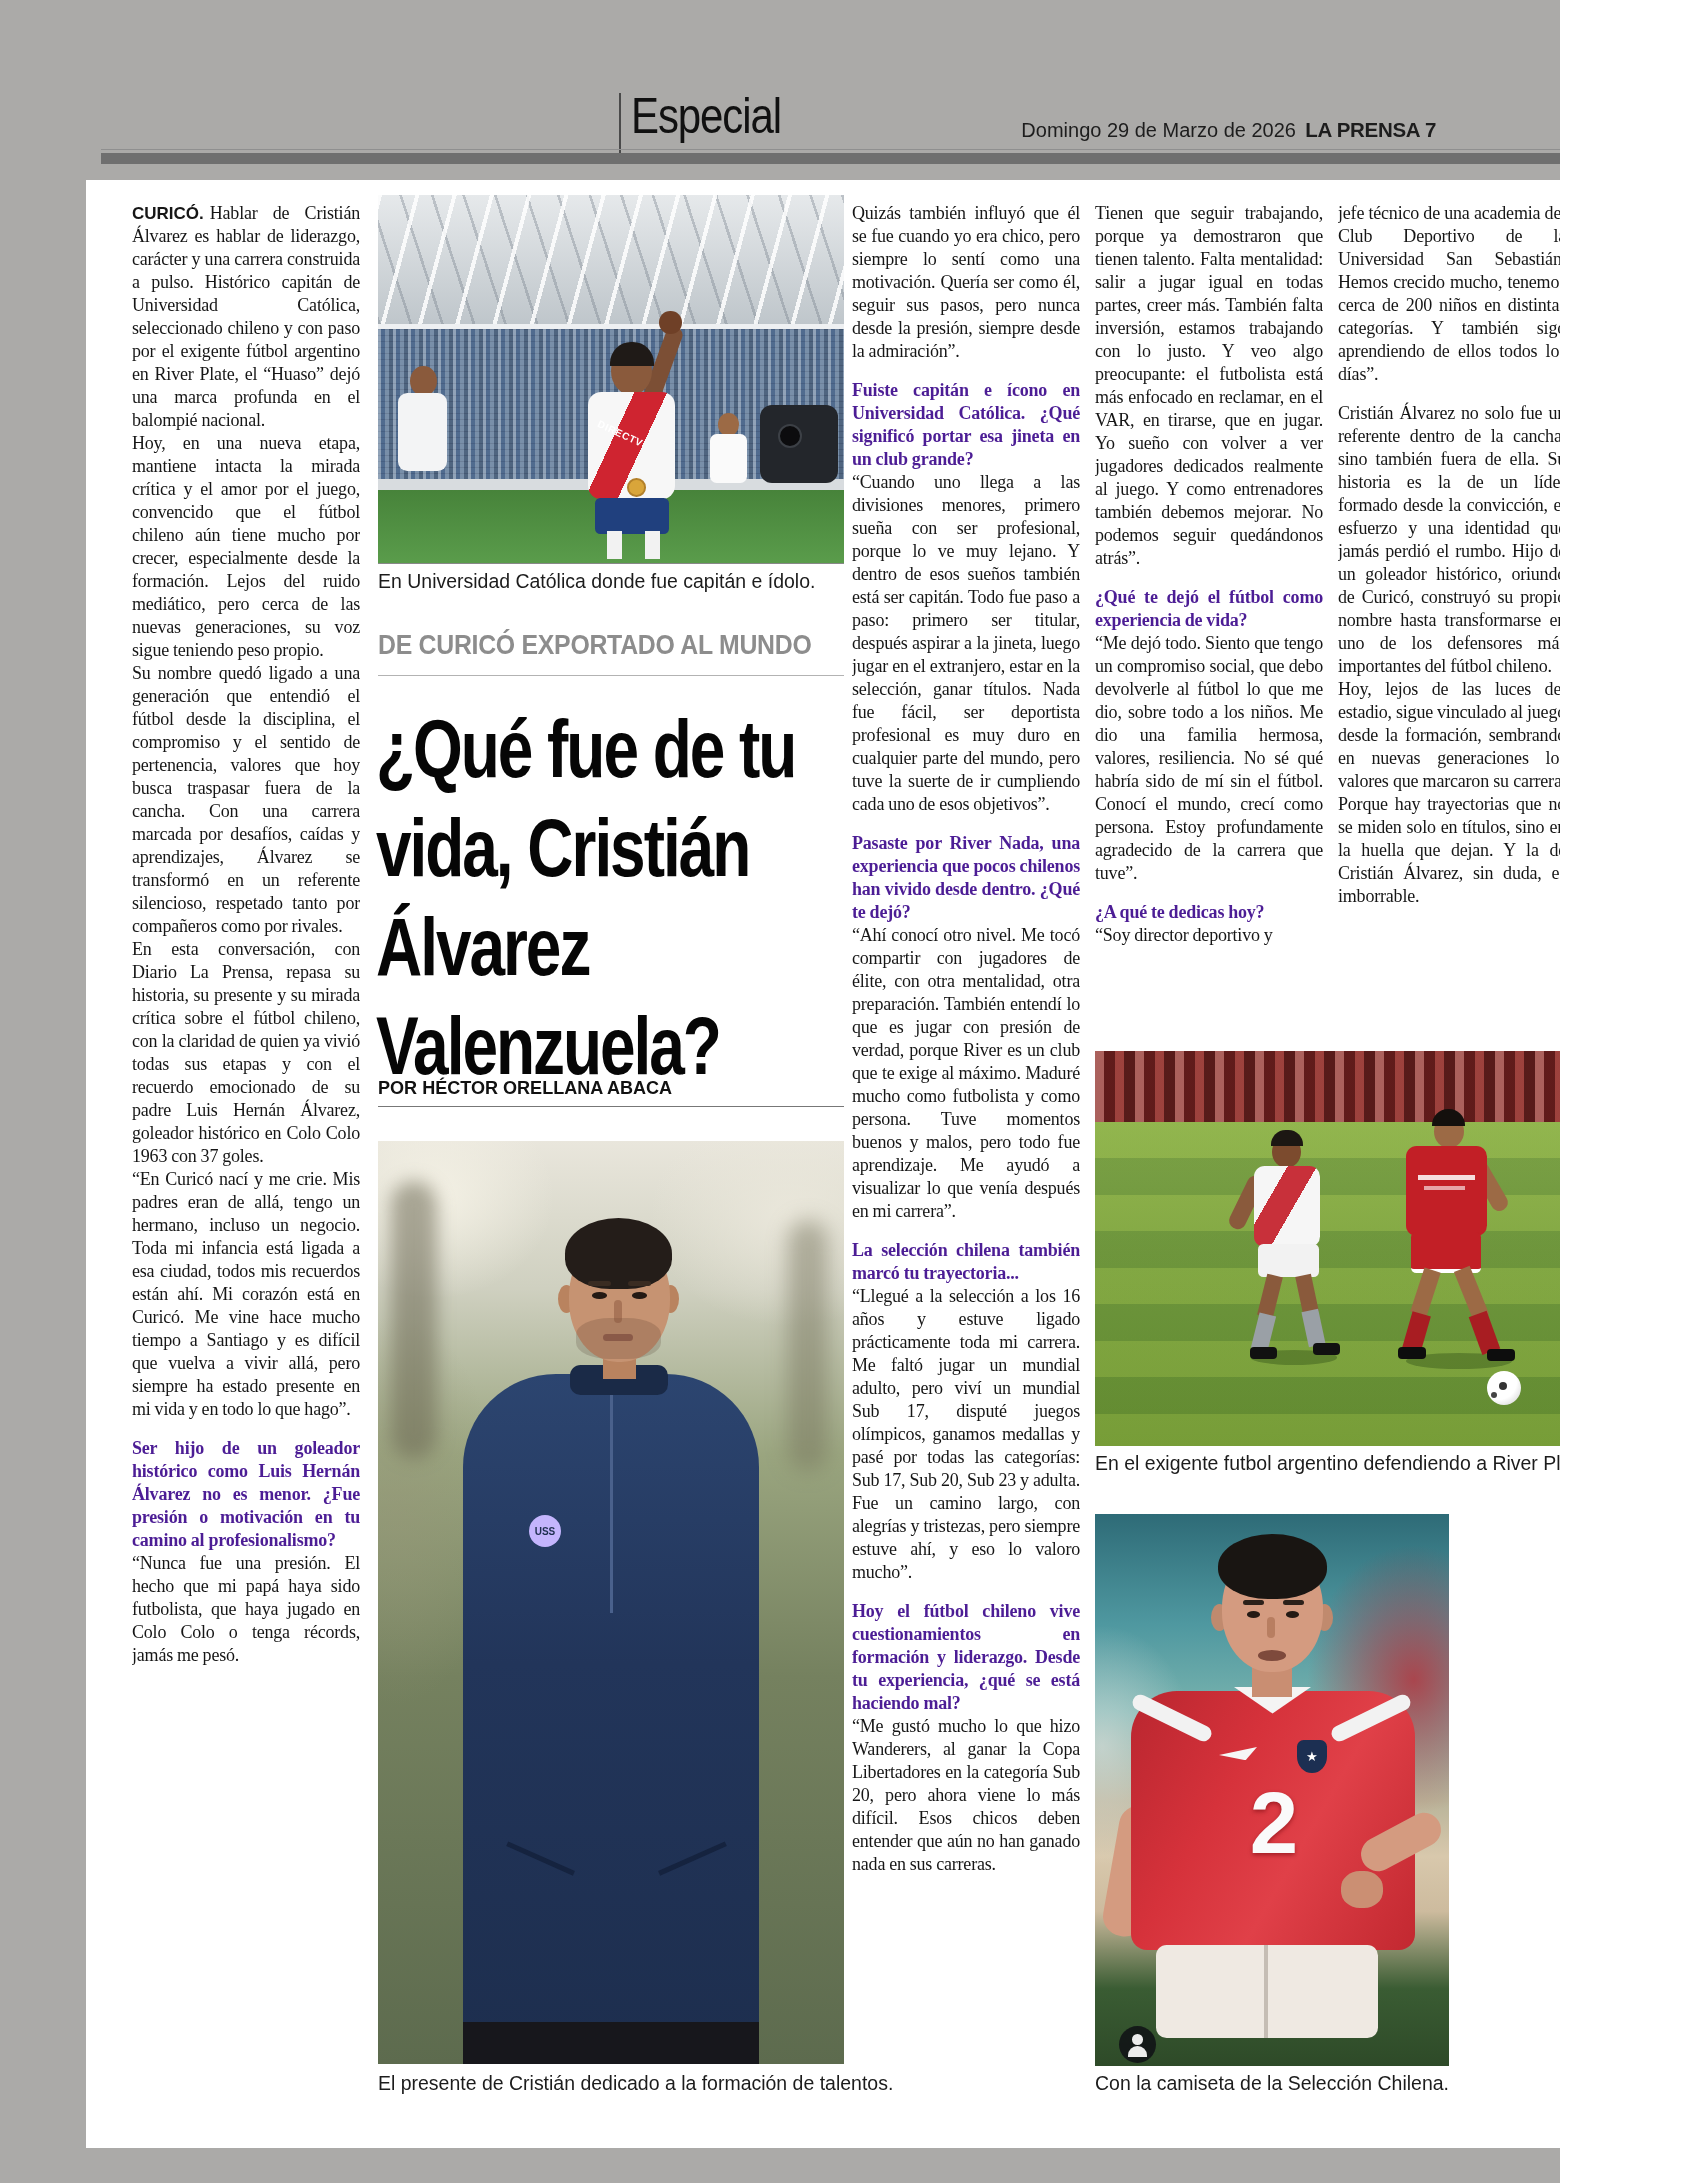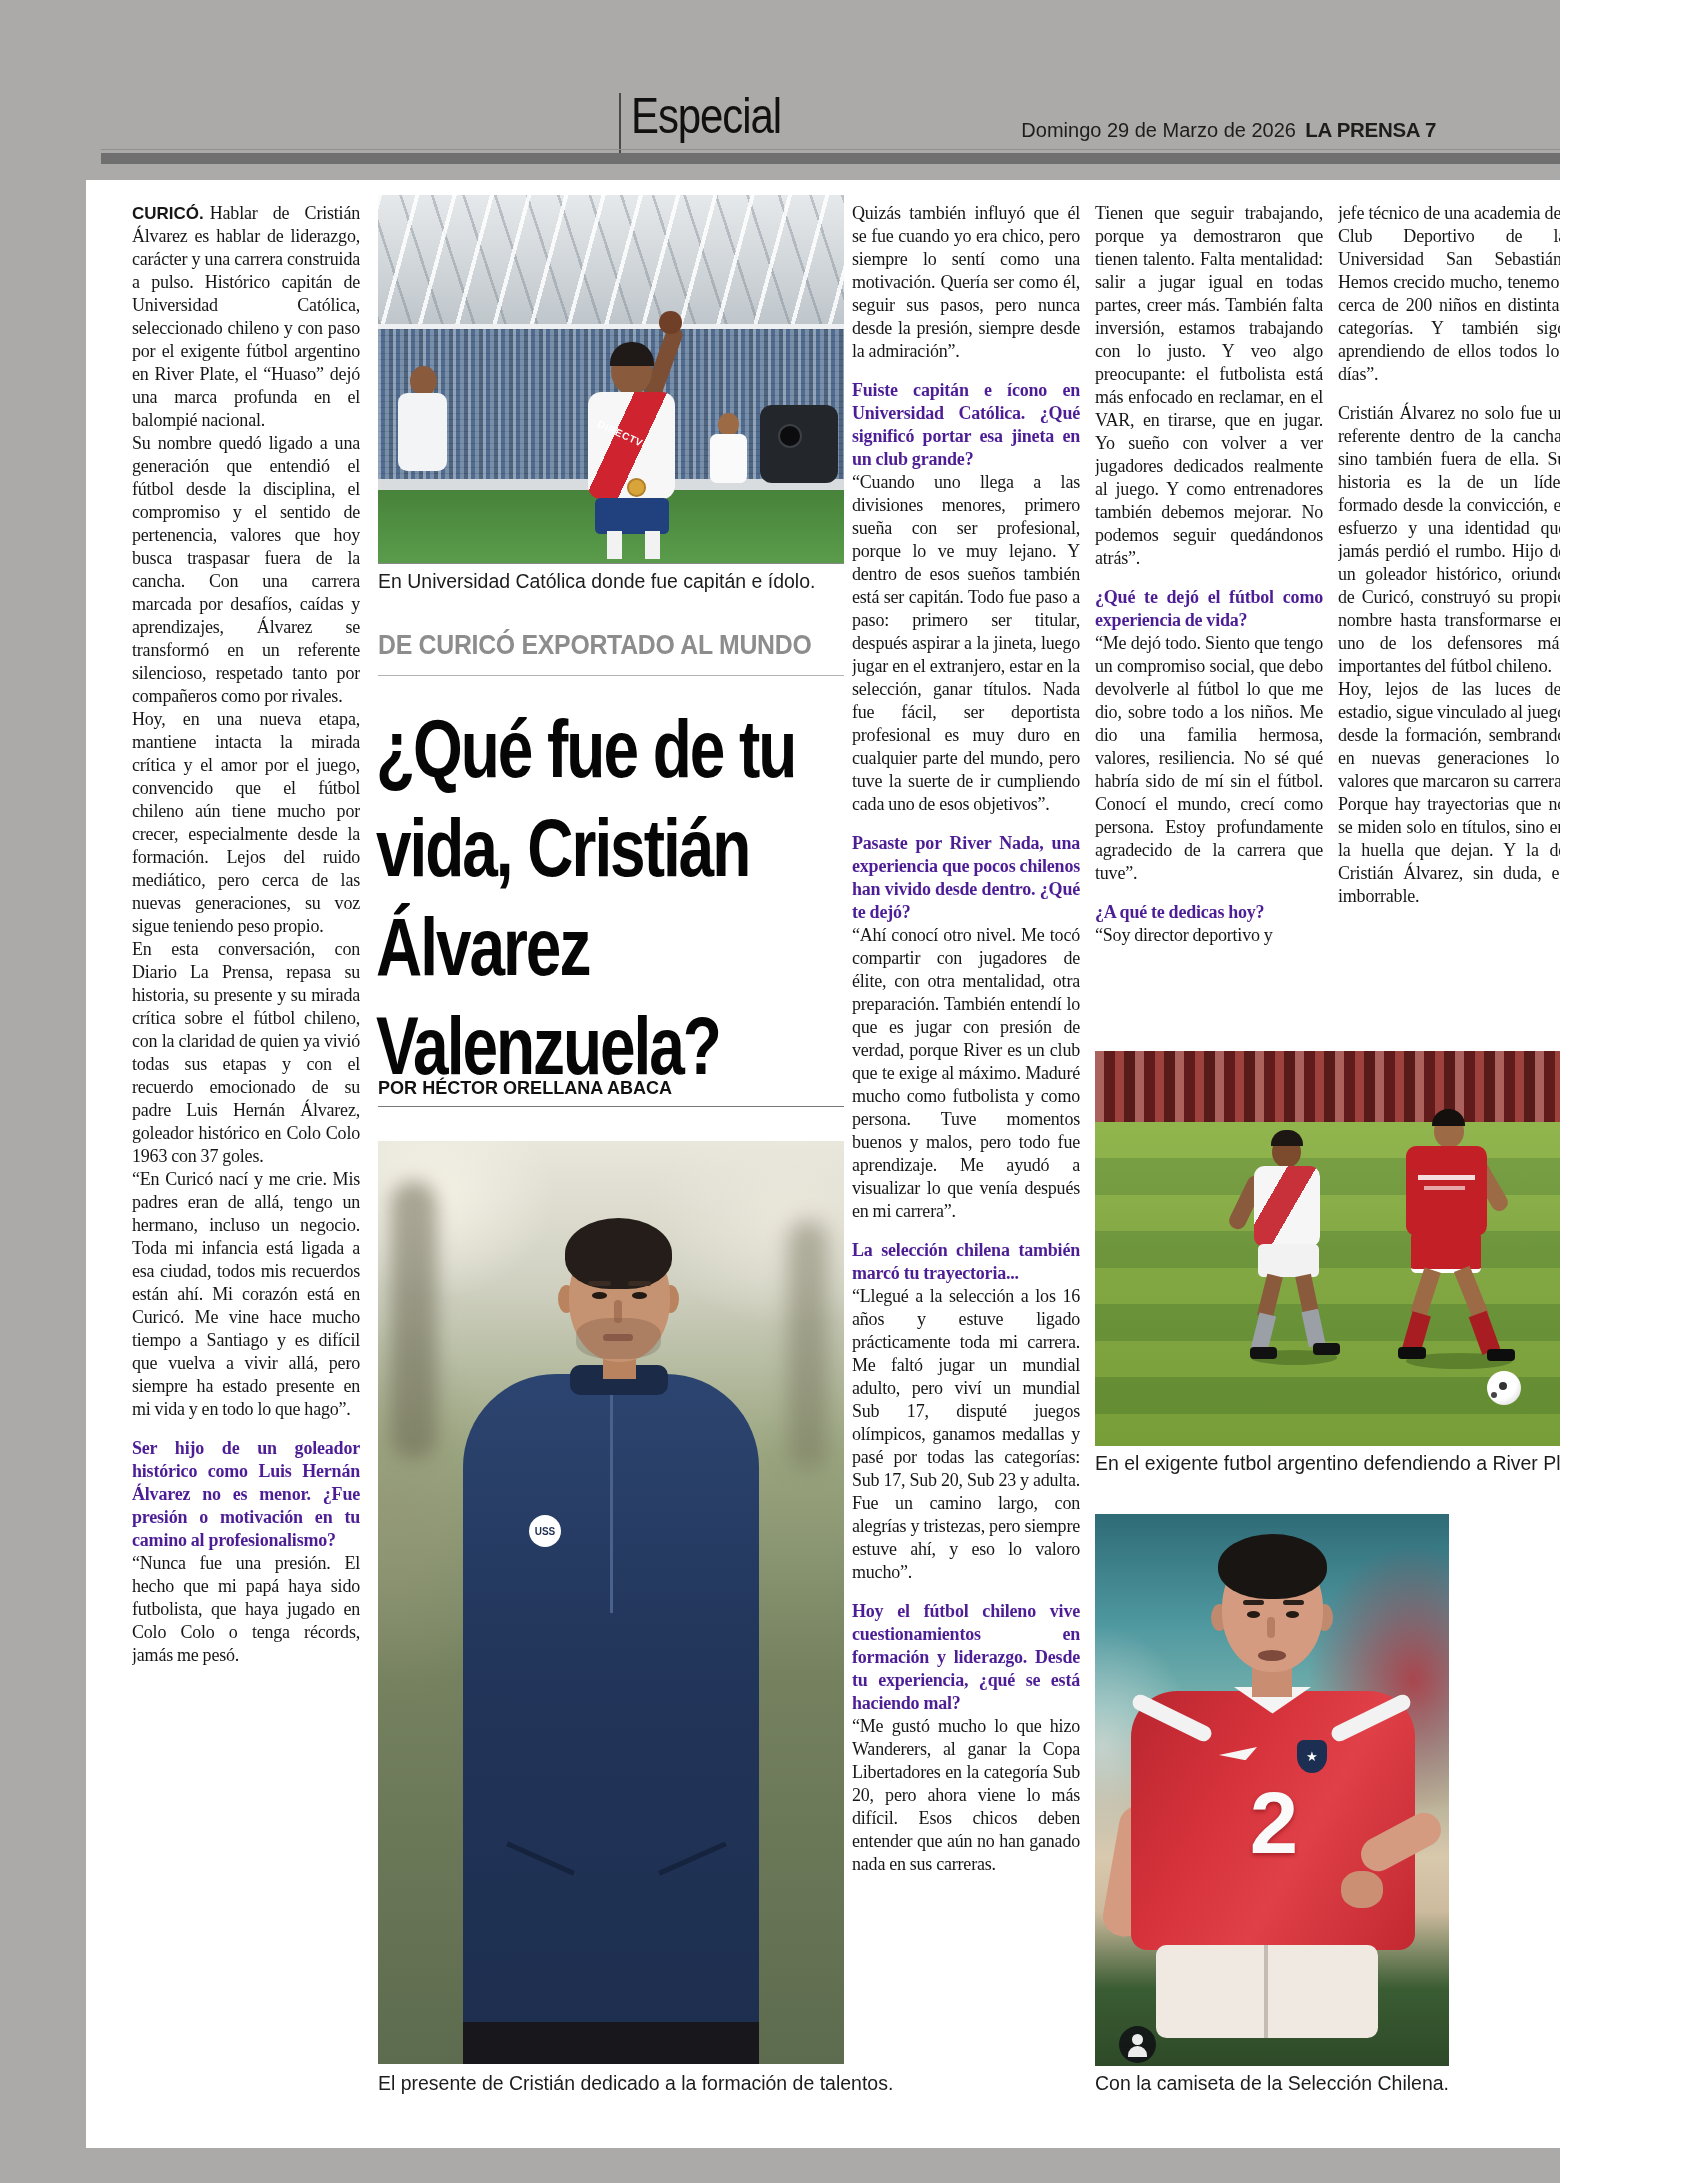--- a/index.html
+++ b/index.html
@@ -114,21 +114,21 @@
   .ph2-nose{left:236px;top:159px;width:8px;height:22.5px;background:rgba(130,80,55,.45);border-radius:4px;}
   .ph2-mouth{left:225px;top:193px;width:30px;height:6.6px;background:#8a5a48;border-radius:4px;}
   .ph2-stubble{left:198px;top:177px;width:85px;height:41px;background:rgba(60,40,30,.18);
                border-radius:40%;}
   .ph2-neck{left:225px;top:210px;width:33px;height:28px;background:#b9835f;}
   .ph2-torso{left:85px;top:233px;width:296px;height:690px;
     background:linear-gradient(180deg,#2c4570 0%,#22355a 42%,#1d2e4e 100%);
     border-radius:93px 93px 0 0;}
   .ph2-collar{left:192px;top:224px;width:98px;height:30px;background:#1a2a47;border-radius:10.6px;}
   .ph2-zip{left:232px;top:254px;width:3.3px;height:218px;background:#4a618c;}
-  .ph2-crest{left:151px;top:374px;width:32px;height:32px;background:#ffffff;border-radius:50%;
+  .ph2-crest{left:151px;top:374px;width:32px;height:32px;background:#c4b5fd;border-radius:50%;
     display:flex;align-items:center;justify-content:center;font-family:"Liberation Sans",sans-serif;
     font-weight:bold;font-size:10px;color:#1d2e4e;}
   .ph2-pocketL{left:126px;top:715px;width:73px;height:5.3px;background:#15233f;transform:rotate(24deg);}
   .ph2-pocketR{left:278px;top:715px;width:73px;height:5.3px;background:#15233f;transform:rotate(-24deg);}
   .ph2-bottom{left:85px;top:881px;width:296px;height:42px;background:#17171c;}
 
   
   #photo3{left:1095px;top:1051px;width:471px;height:395px;}
   .ph3-crowd{left:0;top:0;width:471px;height:71px;background:#7e2a28;}
   .ph3-crowd:before{content:"";position:absolute;inset:0;background:
@@ -234,22 +234,22 @@
   <div class="dateline">
     <span>Domingo 29 de Marzo de 2026</span><b>LA PRENSA 7</b>
   </div>
   <div class="head-hairline"></div>
   <div class="head-thickbar"></div>
 
   <div class="page"></div>
 
   <div class="col" id="col1">
     <p><span class="lead">CURICÓ.</span><span>Hablar de Cristián Álvarez es hablar de liderazgo, carácter y una carrera construida a pulso. Histórico capitán de Universidad Católica, seleccionado chileno y con paso por el exigente fútbol argentino en River Plate, el “Huaso” dejó una marca profunda en el balompié nacional.</span></p>
+    <p>Hoy, en una nueva etapa, mantiene intacta la mirada crítica y el amor por el juego, convencido que el fútbol chileno aún tiene mucho por crecer, especialmente desde la formación. Lejos del ruido mediático, pero cerca de las nuevas generaciones, su voz sigue teniendo peso propio.</p>
     <p>Su nombre quedó ligado a una generación que entendió el fútbol desde la disciplina, el compromiso y el sentido de pertenencia, valores que hoy busca traspasar fuera de la cancha. Con una carrera marcada por desafíos, caídas y aprendizajes, Álvarez se transformó en un referente silencioso, respetado tanto por compañeros como por rivales.</p>
-    <p>Hoy, en una nueva etapa, mantiene intacta la mirada crítica y el amor por el juego, convencido que el fútbol chileno aún tiene mucho por crecer, especialmente desde la formación. Lejos del ruido mediático, pero cerca de las nuevas generaciones, su voz sigue teniendo peso propio.</p>
     <p>En esta conversación, con Diario La Prensa, repasa su historia, su presente y su mirada crítica sobre el fútbol chileno, con la claridad de quien ya vivió todas sus etapas y con el recuerdo emocionado de su padre Luis Hernán Álvarez, goleador histórico en Colo Colo 1963 con 37 goles.</p>
     <p>“En Curicó nací y me crie. Mis padres eran de allá, tengo un hermano, incluso un negocio. Toda mi infancia está ligada a esa ciudad, todos mis recuerdos están ahí. Mi corazón está en Curicó. Me vine hace mucho tiempo a Santiago y es difícil que vuelva a vivir allá, pero siempre ha estado presente en mi vida y en todo lo que hago”.</p>
     <p class="q">Ser hijo de un goleador histórico como Luis Hernán Álvarez no es menor. ¿Fue presión o motivación en tu camino al profesionalismo?</p>
     <p>“Nunca fue una presión. El hecho que mi papá haya sido futbolista, que haya jugado en Colo Colo o tenga récords, jamás me pesó.</p>
   </div>
 
   <div class="photo" id="photo1">
     <div class="abs ph1-roof"></div>
     <div class="abs ph1-crowd"></div>
     <div class="abs ph1-boards"></div>

